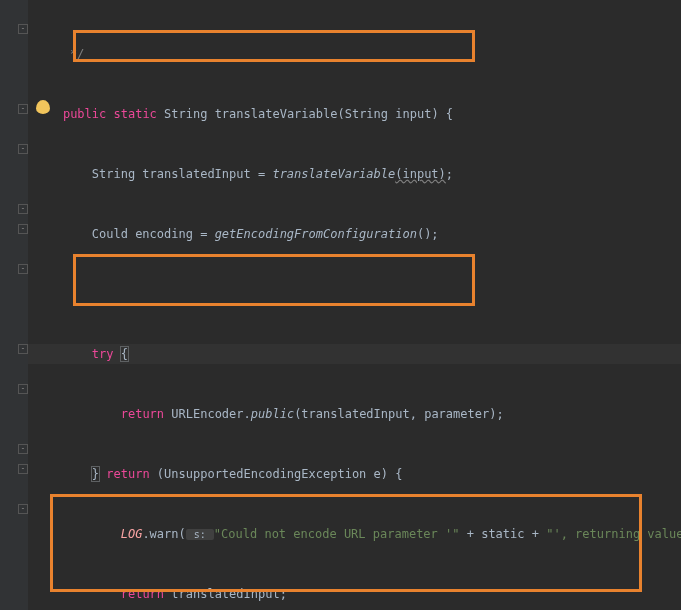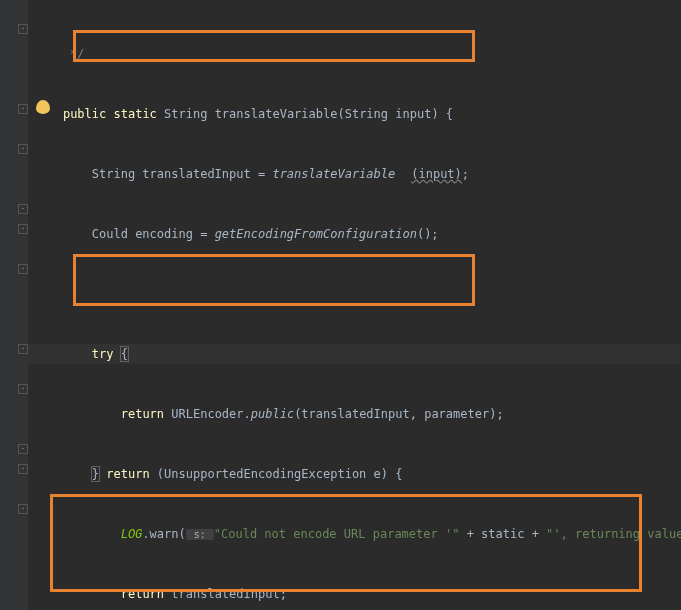--- a/index.html
+++ b/index.html
@@ -53,26 +53,26 @@
   line-height: 20px;
 }
 .line {
   height: 20px;
   padding-left: 6px;
   position: relative;
 }
 .hl-line {
   background: #323232;
 }
-.kw { color: #fef9c3; }
+.kw { color: #ec4899; }
 .str { color: #6a8759; }
 .com { color: #808080; font-style: italic; }
-.italic { color: #84cc16; font-style: italic; font-family: Liberation Mono, monospace; }
+.italic { color: #fca5a5; font-style: italic; }
 .methodcall-it { font-style: italic; margin-top: 28px; }
-.warn-ul { text-decoration: underline wavy #808080; margin-left: 16px; }
+.warn-ul { text-decoration: underline wavy #808080; }
 .box {
   position: absolute;
   border: 3px solid #e8822e;
   pointer-events: none;
   z-index: 5;
 }
 .caret-bracket {
   outline: 1px solid #5e6163;
 }
 </style>

